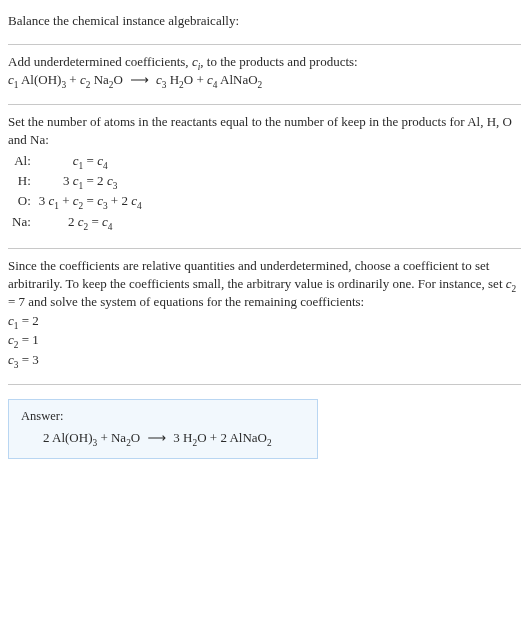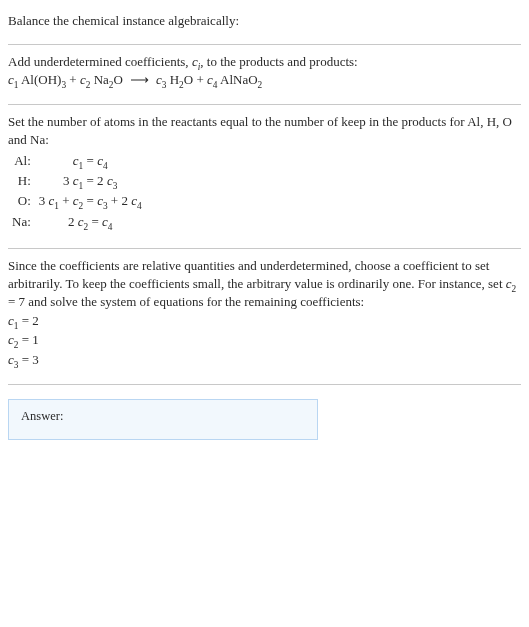--- a/index.html
+++ b/index.html
@@ -123,14 +123,19 @@
   <div class="coef-line"><span class="ital">c</span><span class="sub">1</span><span> = 2</span></div>
   <div class="coef-line"><span class="ital">c</span><span class="sub">2</span><span> = 1</span></div>
   <div class="coef-line"><span class="ital">c</span><span class="sub">3</span><span> = 3</span></div>
 </div>
 
 <hr class="sep">
 
 <div class="section">
   <div class="answer-box">
     <div class="answer-label">Answer:</div>
+    <div class="answer-eq">
+      <span>2 Al(OH)</span><span class="sub">3</span><span> + Na</span><span class="sub">2</span><span>O</span>
+      <span class="arrow">⟶</span>
+      <span>3 H</span><span class="sub">2</span><span>O</span><span> + 2 AlNaO</span><span class="sub">2</span>
+    </div>
   </div>
 </div>
 
 </body></html>

